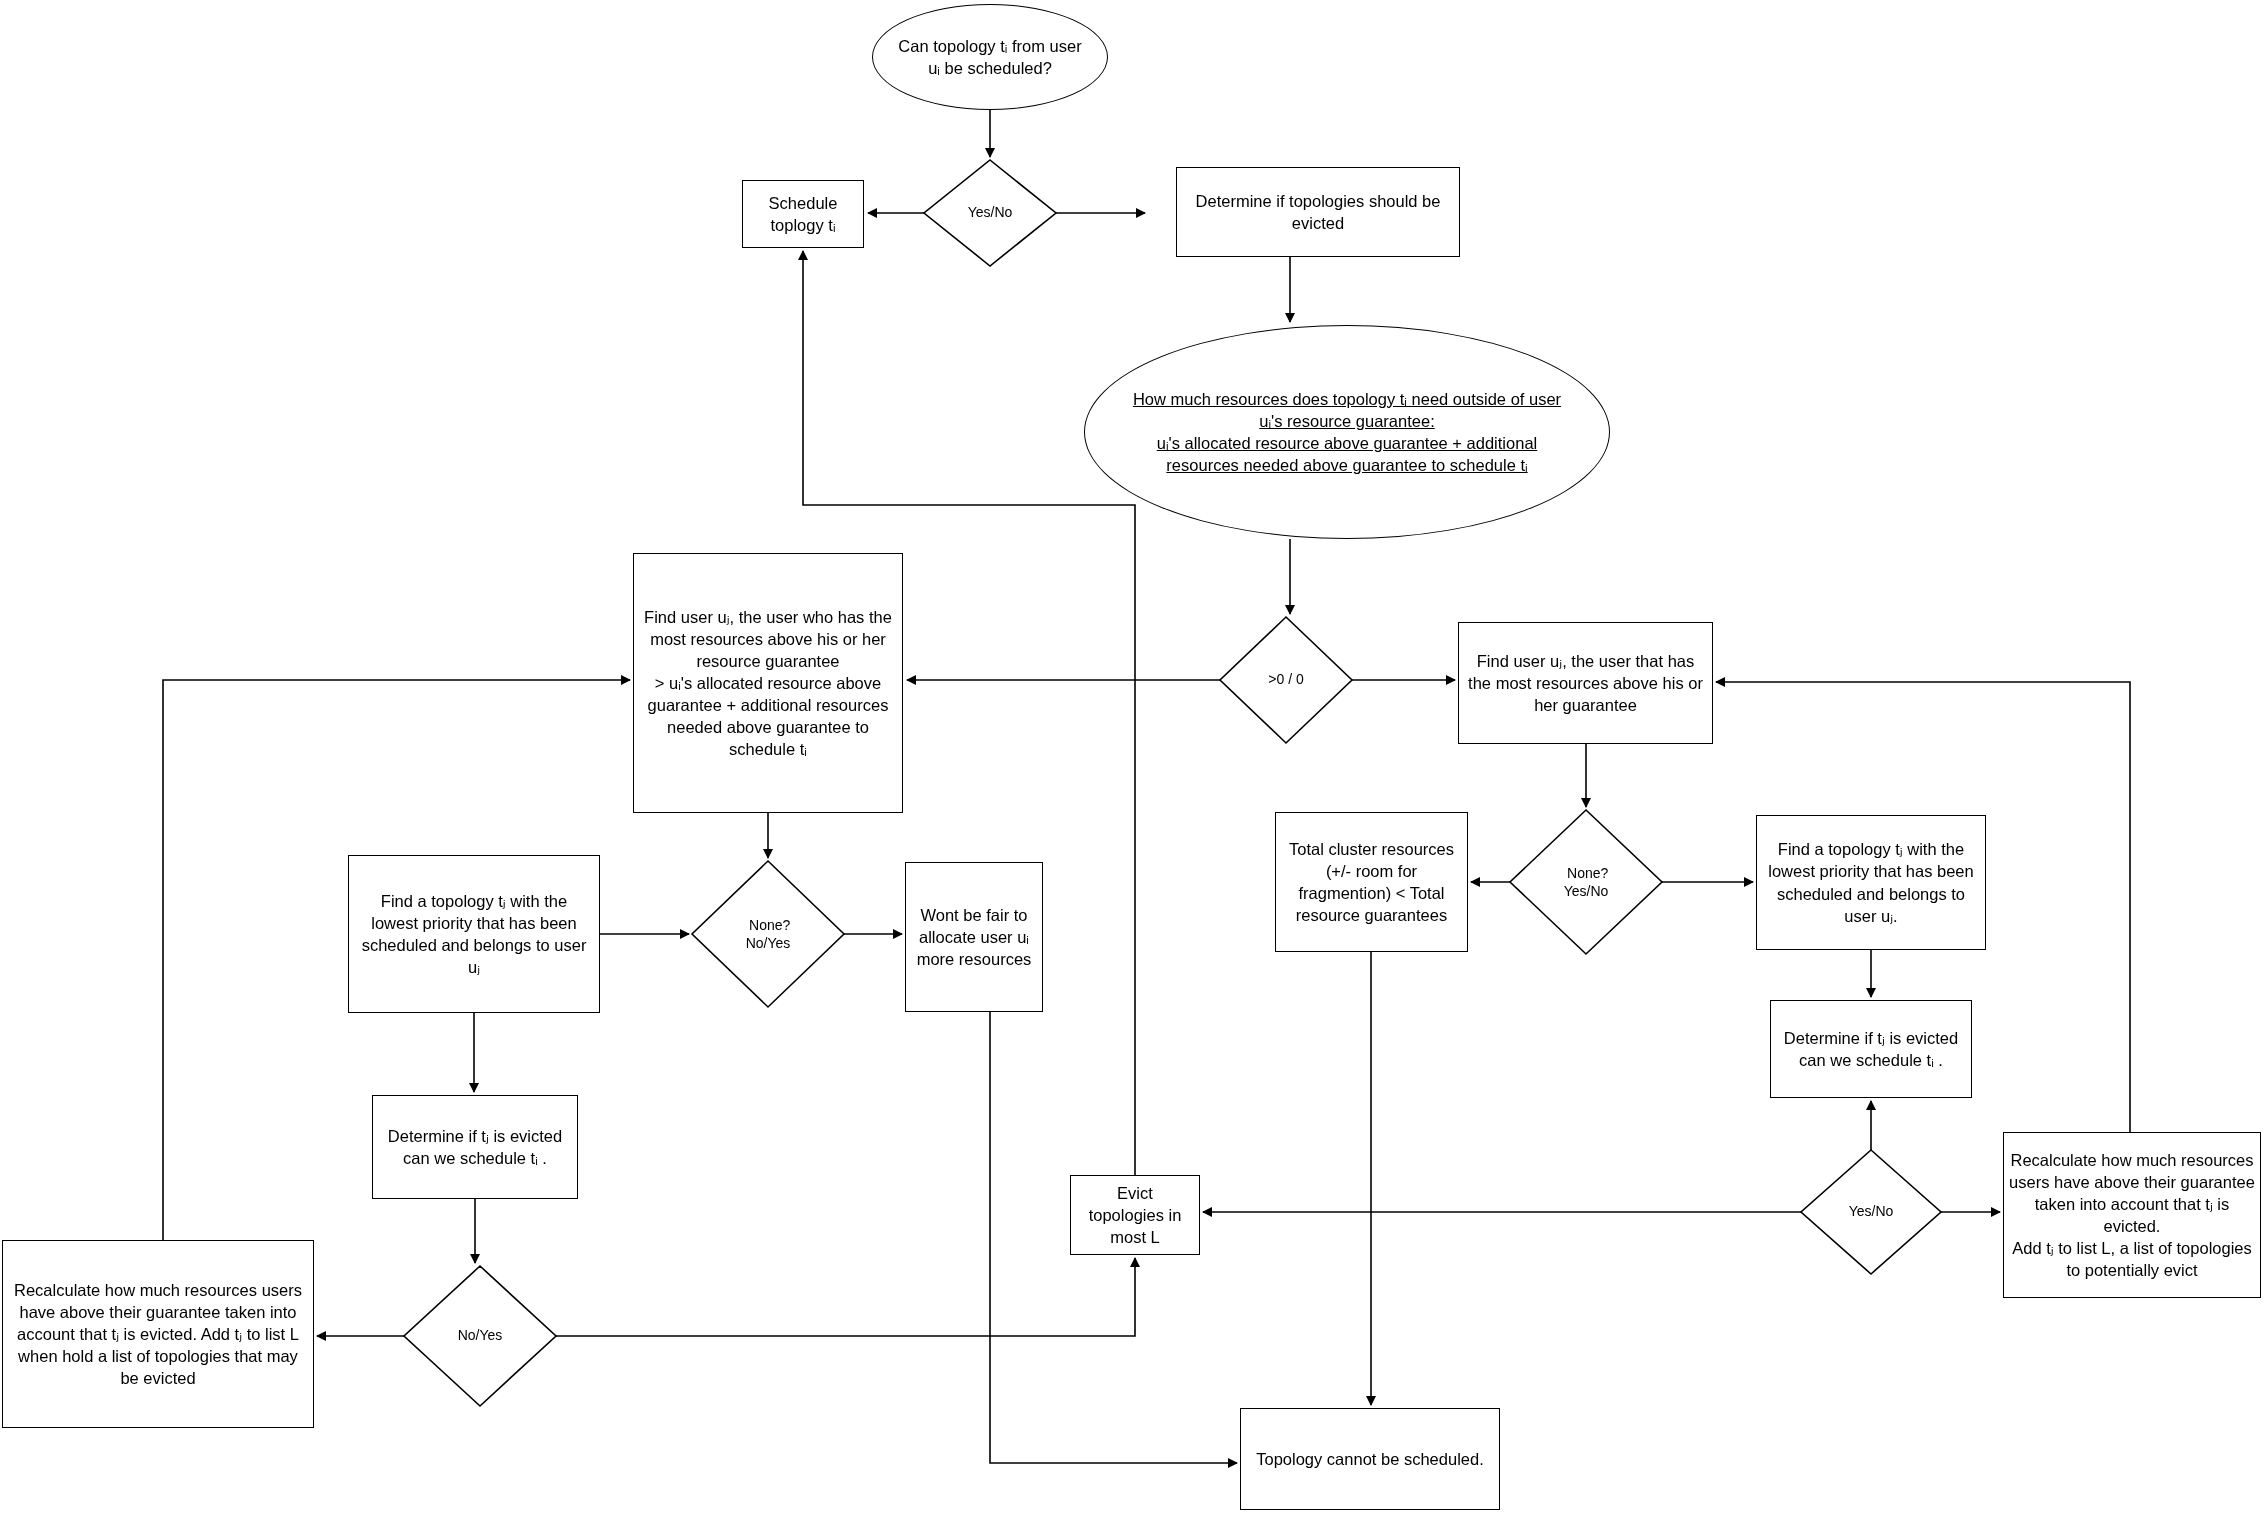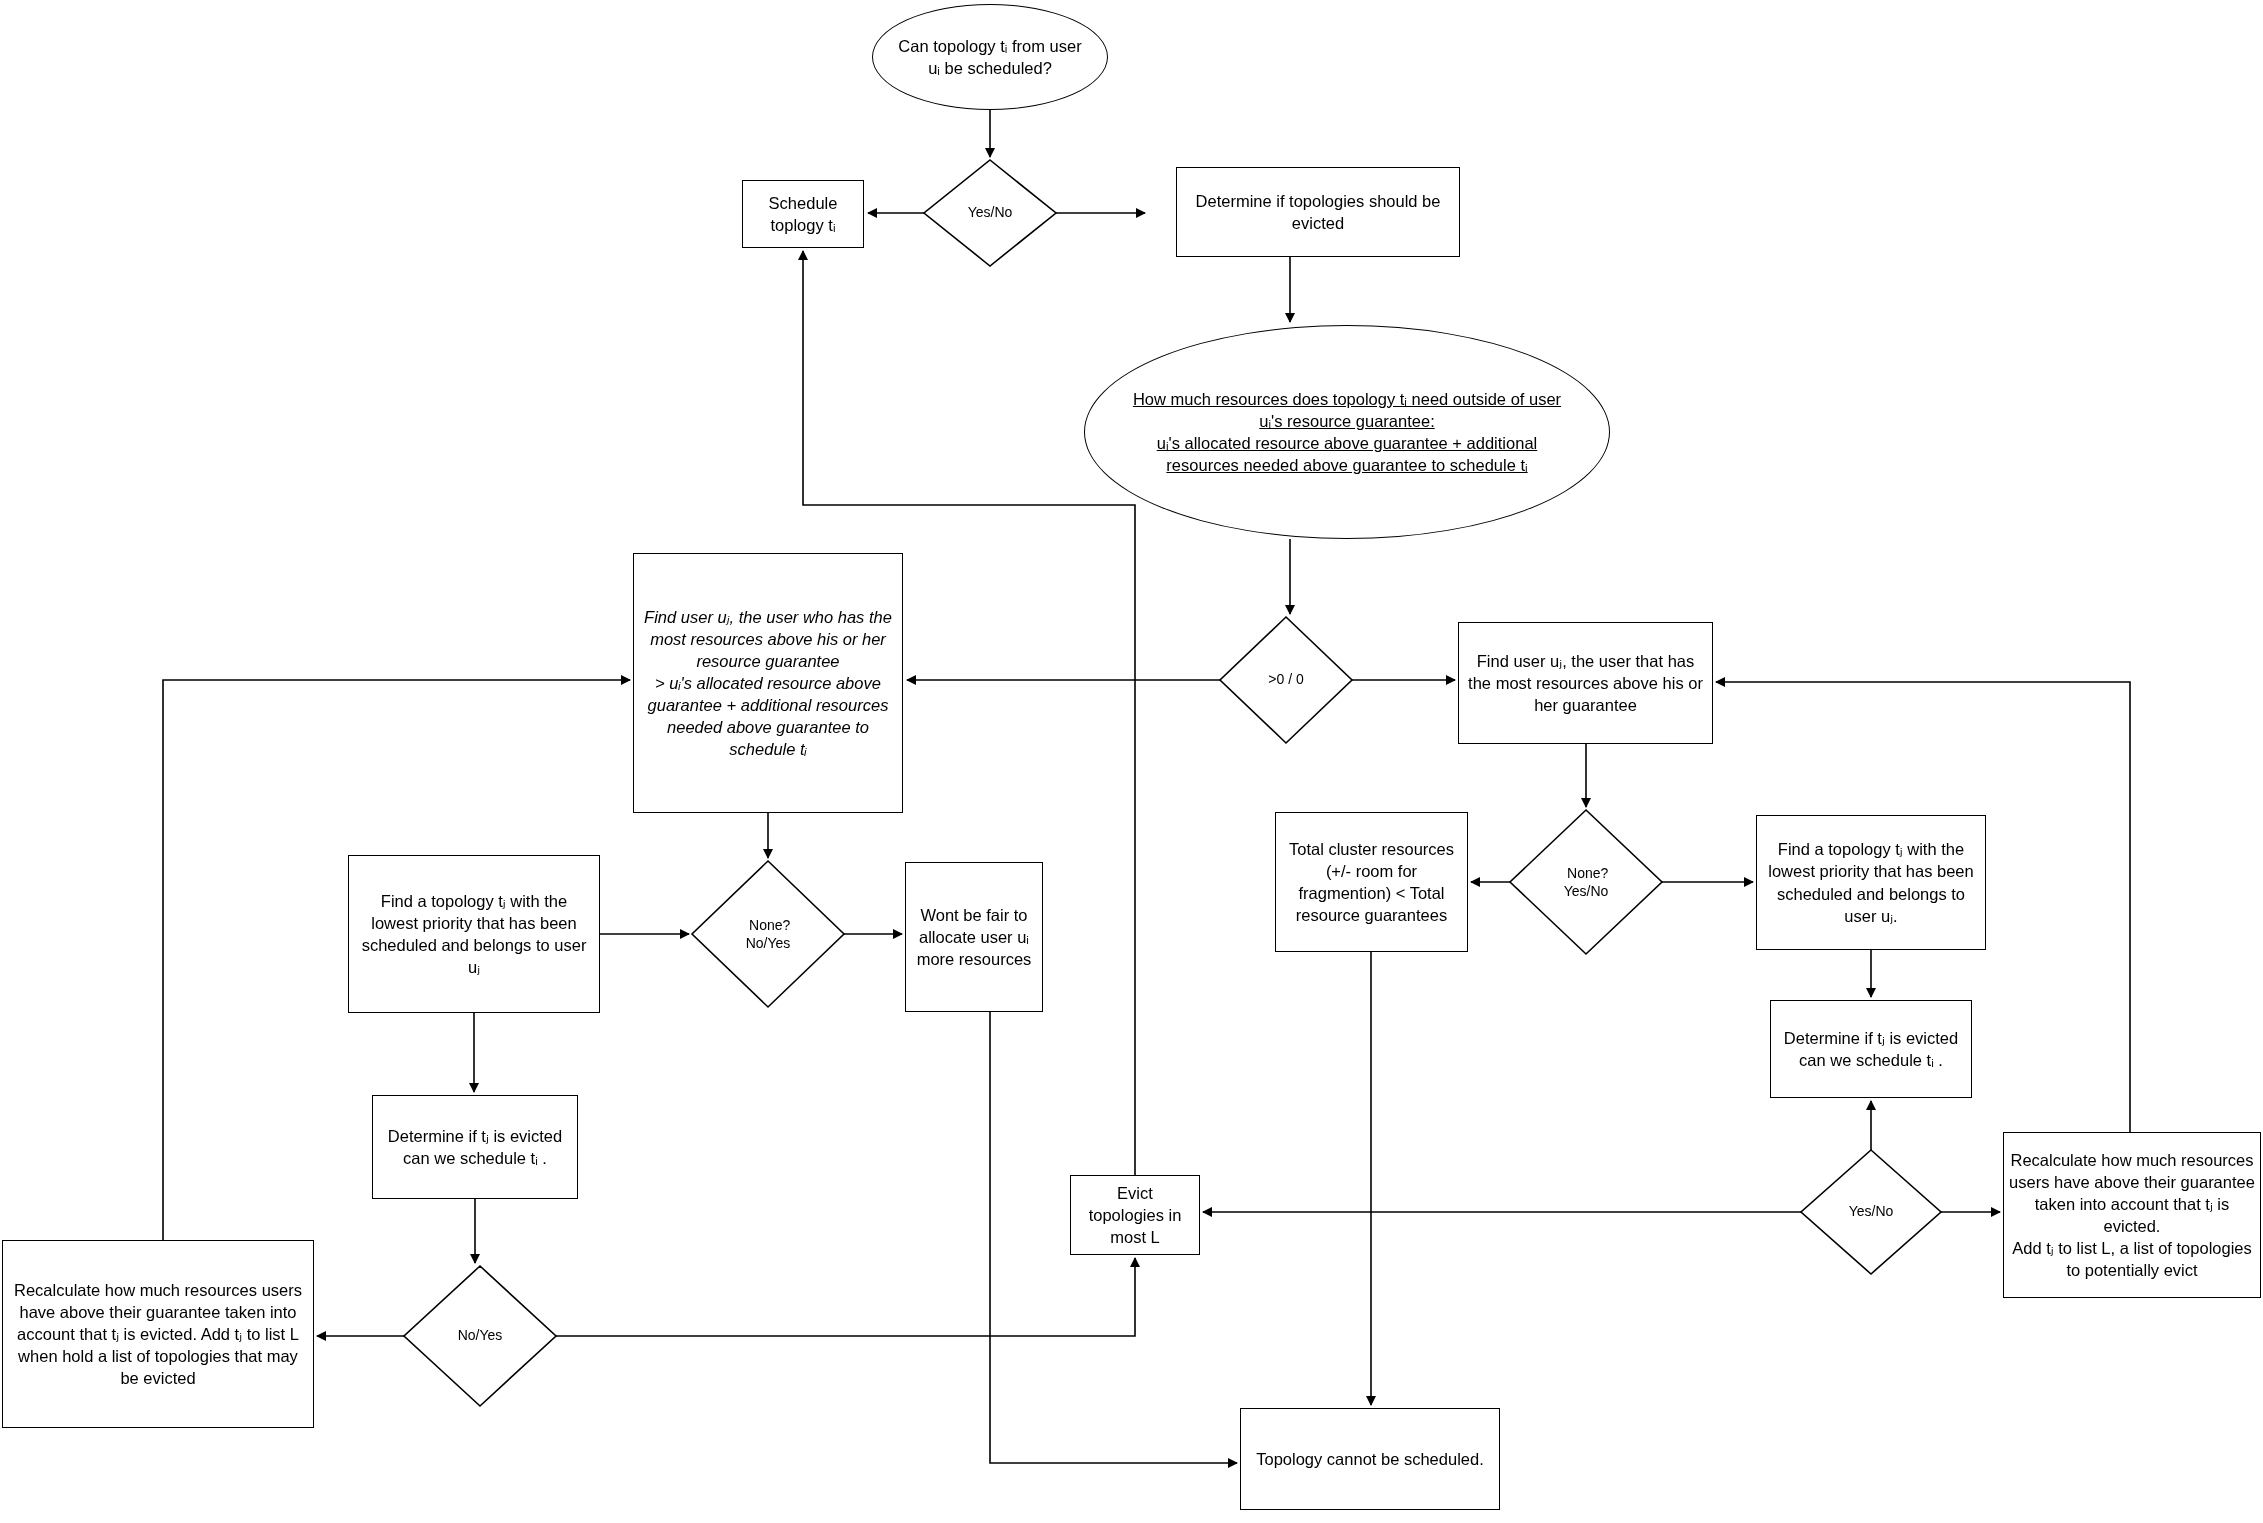--- a/index.html
+++ b/index.html
@@ -83,21 +83,21 @@
     </g>
   </svg>
 
   <div class="node ellipse" style="left:872px;top:4px;width:236px;height:106px;padding:4px 22px;">Can topology tᵢ from user uᵢ be scheduled?</div>
   <div class="node ellipse" style="left:1084px;top:325px;width:526px;height:214px;padding:4px 44px;text-decoration:underline;">How much resources does topology tᵢ  need outside of user uᵢ's resource guarantee:
 uᵢ's allocated resource above guarantee + additional resources needed above guarantee to schedule tᵢ</div>
 
   <div class="node" style="left:742px;top:180px;width:122px;height:68px;">Schedule
 toplogy tᵢ</div>
   <div class="node" style="left:1148px;top:167px;width:284px;height:90px;margin-left:28px;">Determine if topologies should be evicted</div>
-  <div class="node" style="left:633px;top:553px;width:270px;height:260px;font-style:italic;">Find user uⱼ, the user who has the most  resources above his or her resource guarantee
+  <div class="node" style="left:633px;top:553px;width:270px;height:260px;">Find user uⱼ, the user who has the most  resources above his or her resource guarantee
 &gt; uᵢ's allocated resource above guarantee + additional resources needed above guarantee to schedule tᵢ</div>
   <div class="node" style="left:1458px;top:622px;width:255px;height:122px;">Find user uⱼ, the user that has the most resources above his or her guarantee</div>
   <div class="node" style="left:1275px;top:812px;width:193px;height:140px;">Total cluster resources (+/- room for fragmention) &lt; Total resource guarantees</div>
   <div class="node" style="left:1756px;top:815px;width:230px;height:135px;">Find a topology tⱼ with the lowest priority that has been scheduled and belongs to user uⱼ.</div>
   <div class="node" style="left:1770px;top:1000px;width:202px;height:98px;">Determine if tⱼ is evicted can we schedule tᵢ .</div>
   <div class="node" style="left:2003px;top:1132px;width:258px;height:166px;padding:4px 4px;">Recalculate how much resources users have above their guarantee taken into account that tⱼ is evicted.
 Add tⱼ to list L, a list of topologies to potentially evict</div>
   <div class="node" style="left:1070px;top:1175px;width:130px;height:80px;">Evict topologies in most L</div>
   <div class="node" style="left:348px;top:855px;width:252px;height:158px;">Find a topology tⱼ with the lowest priority that has been scheduled and belongs to user uⱼ</div>
   <div class="node" style="left:905px;top:862px;width:138px;height:150px;">Wont be fair to allocate user uᵢ more resources</div>

